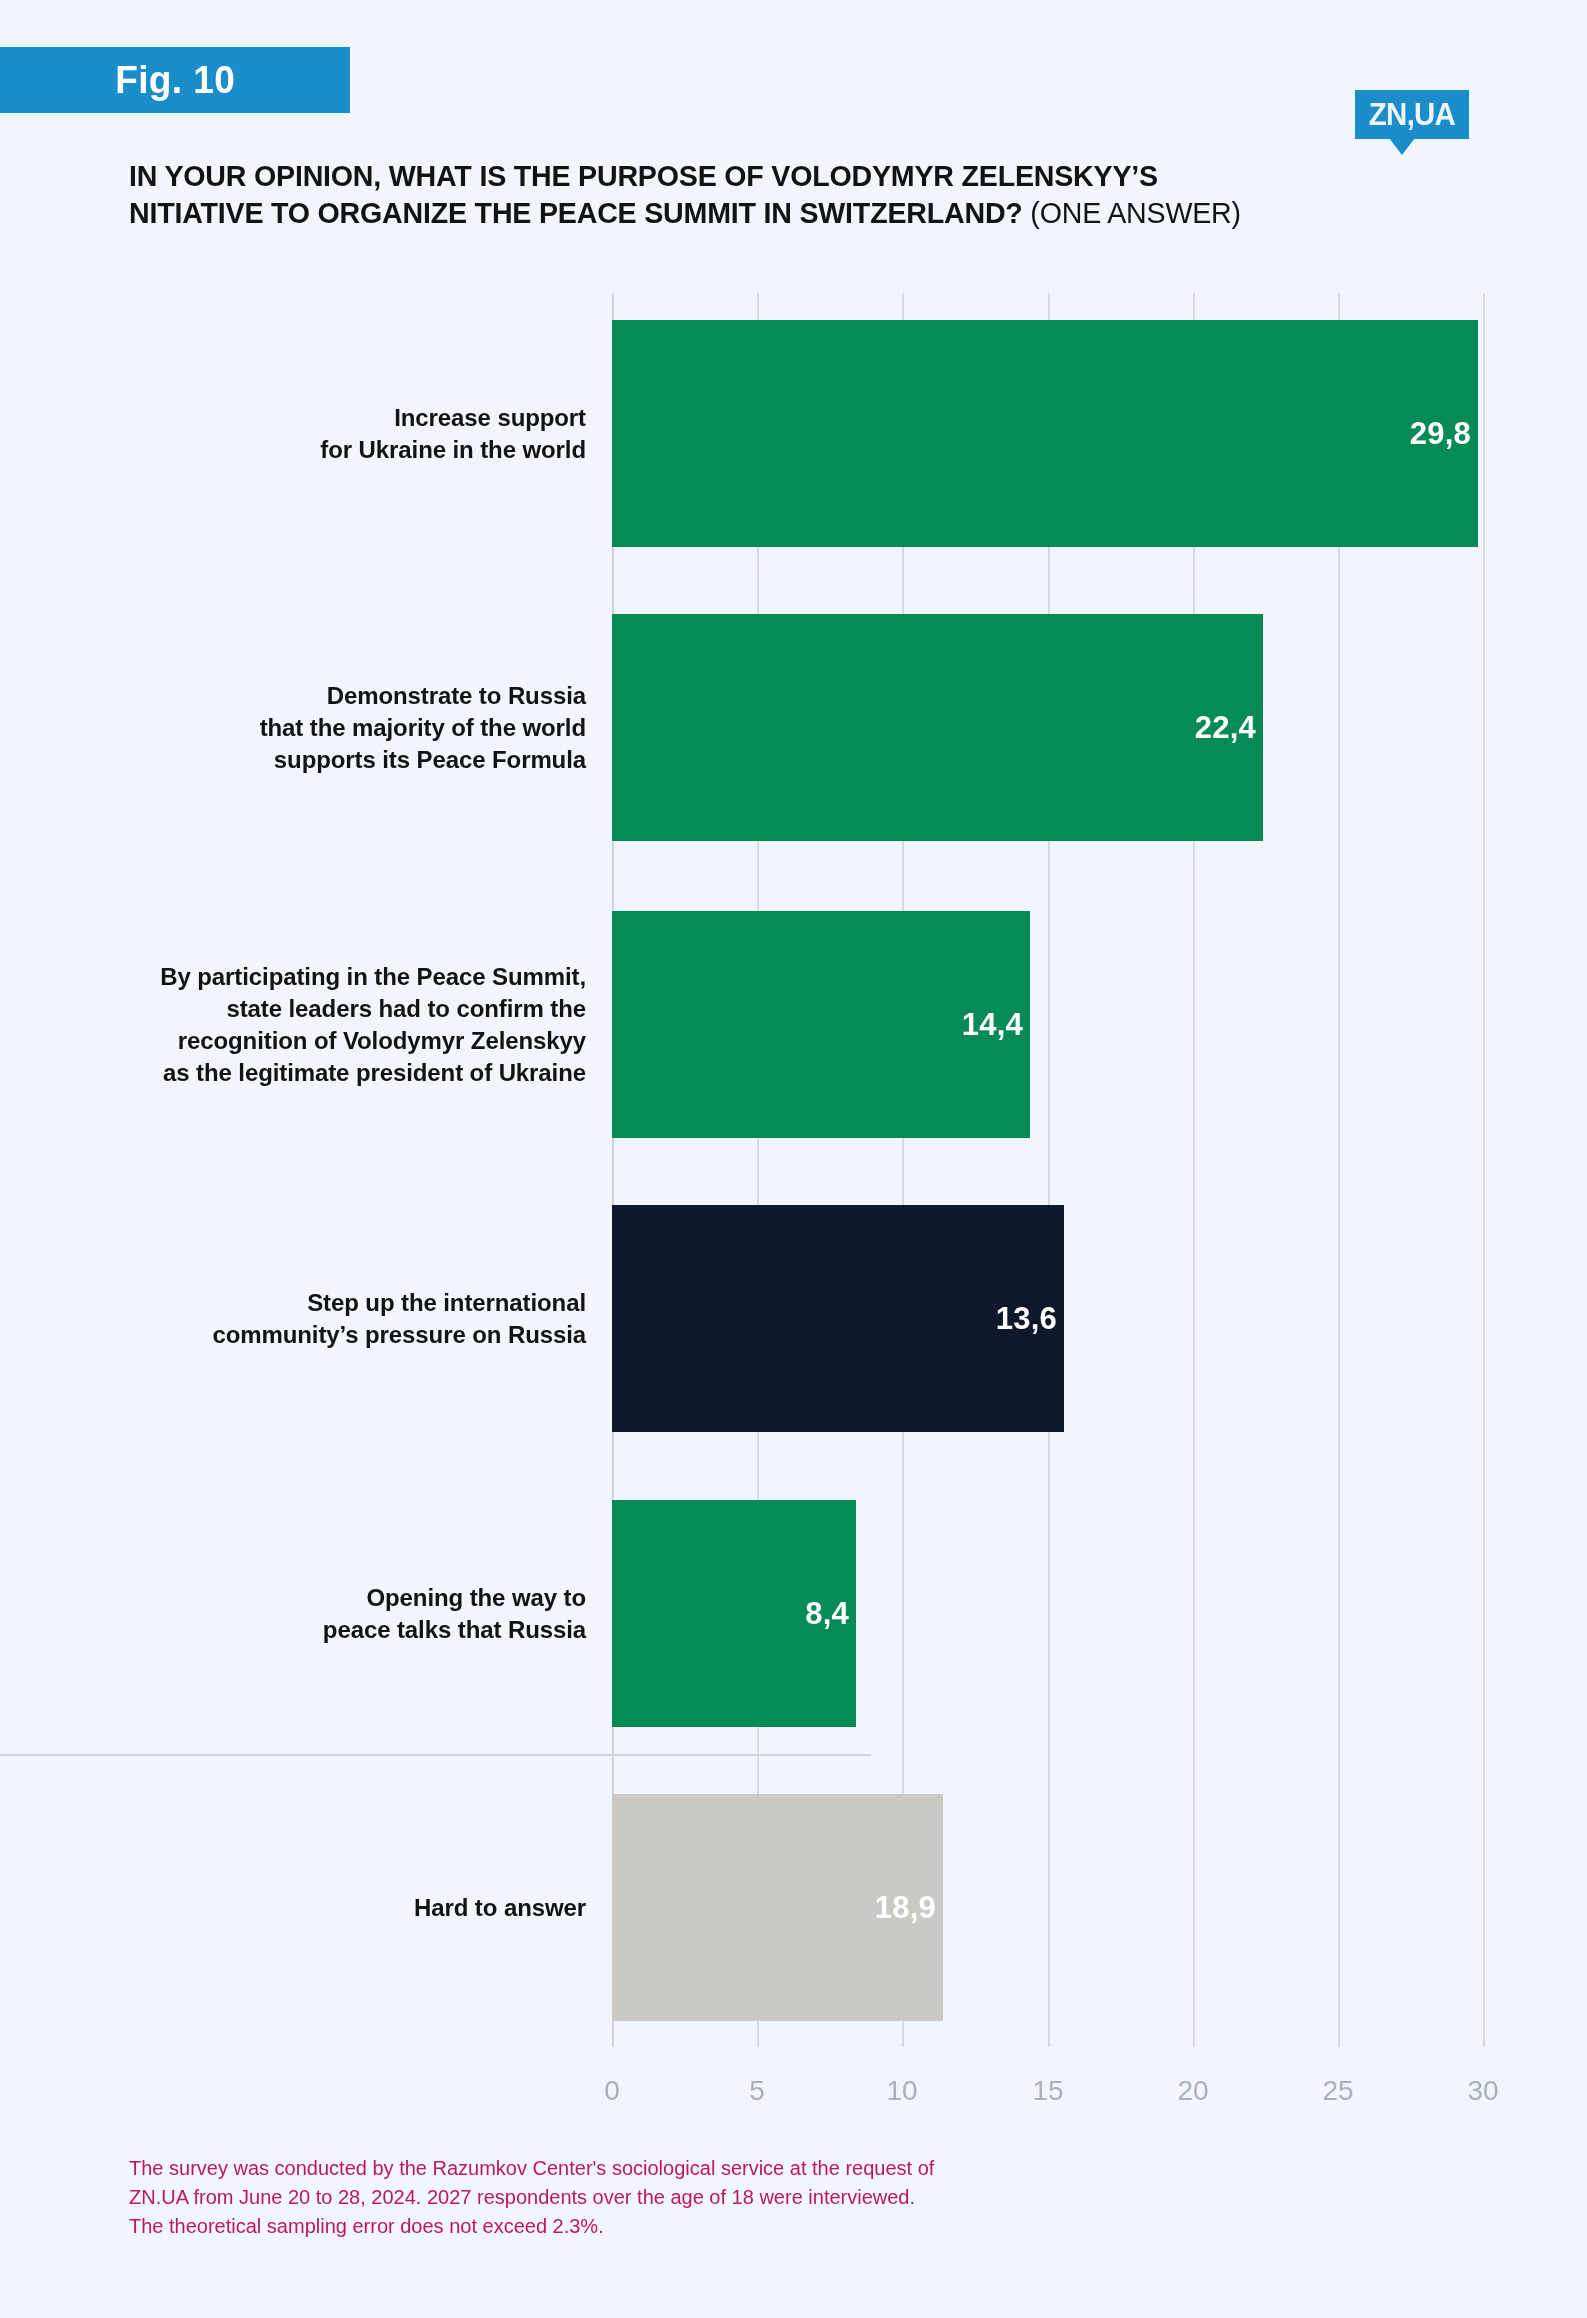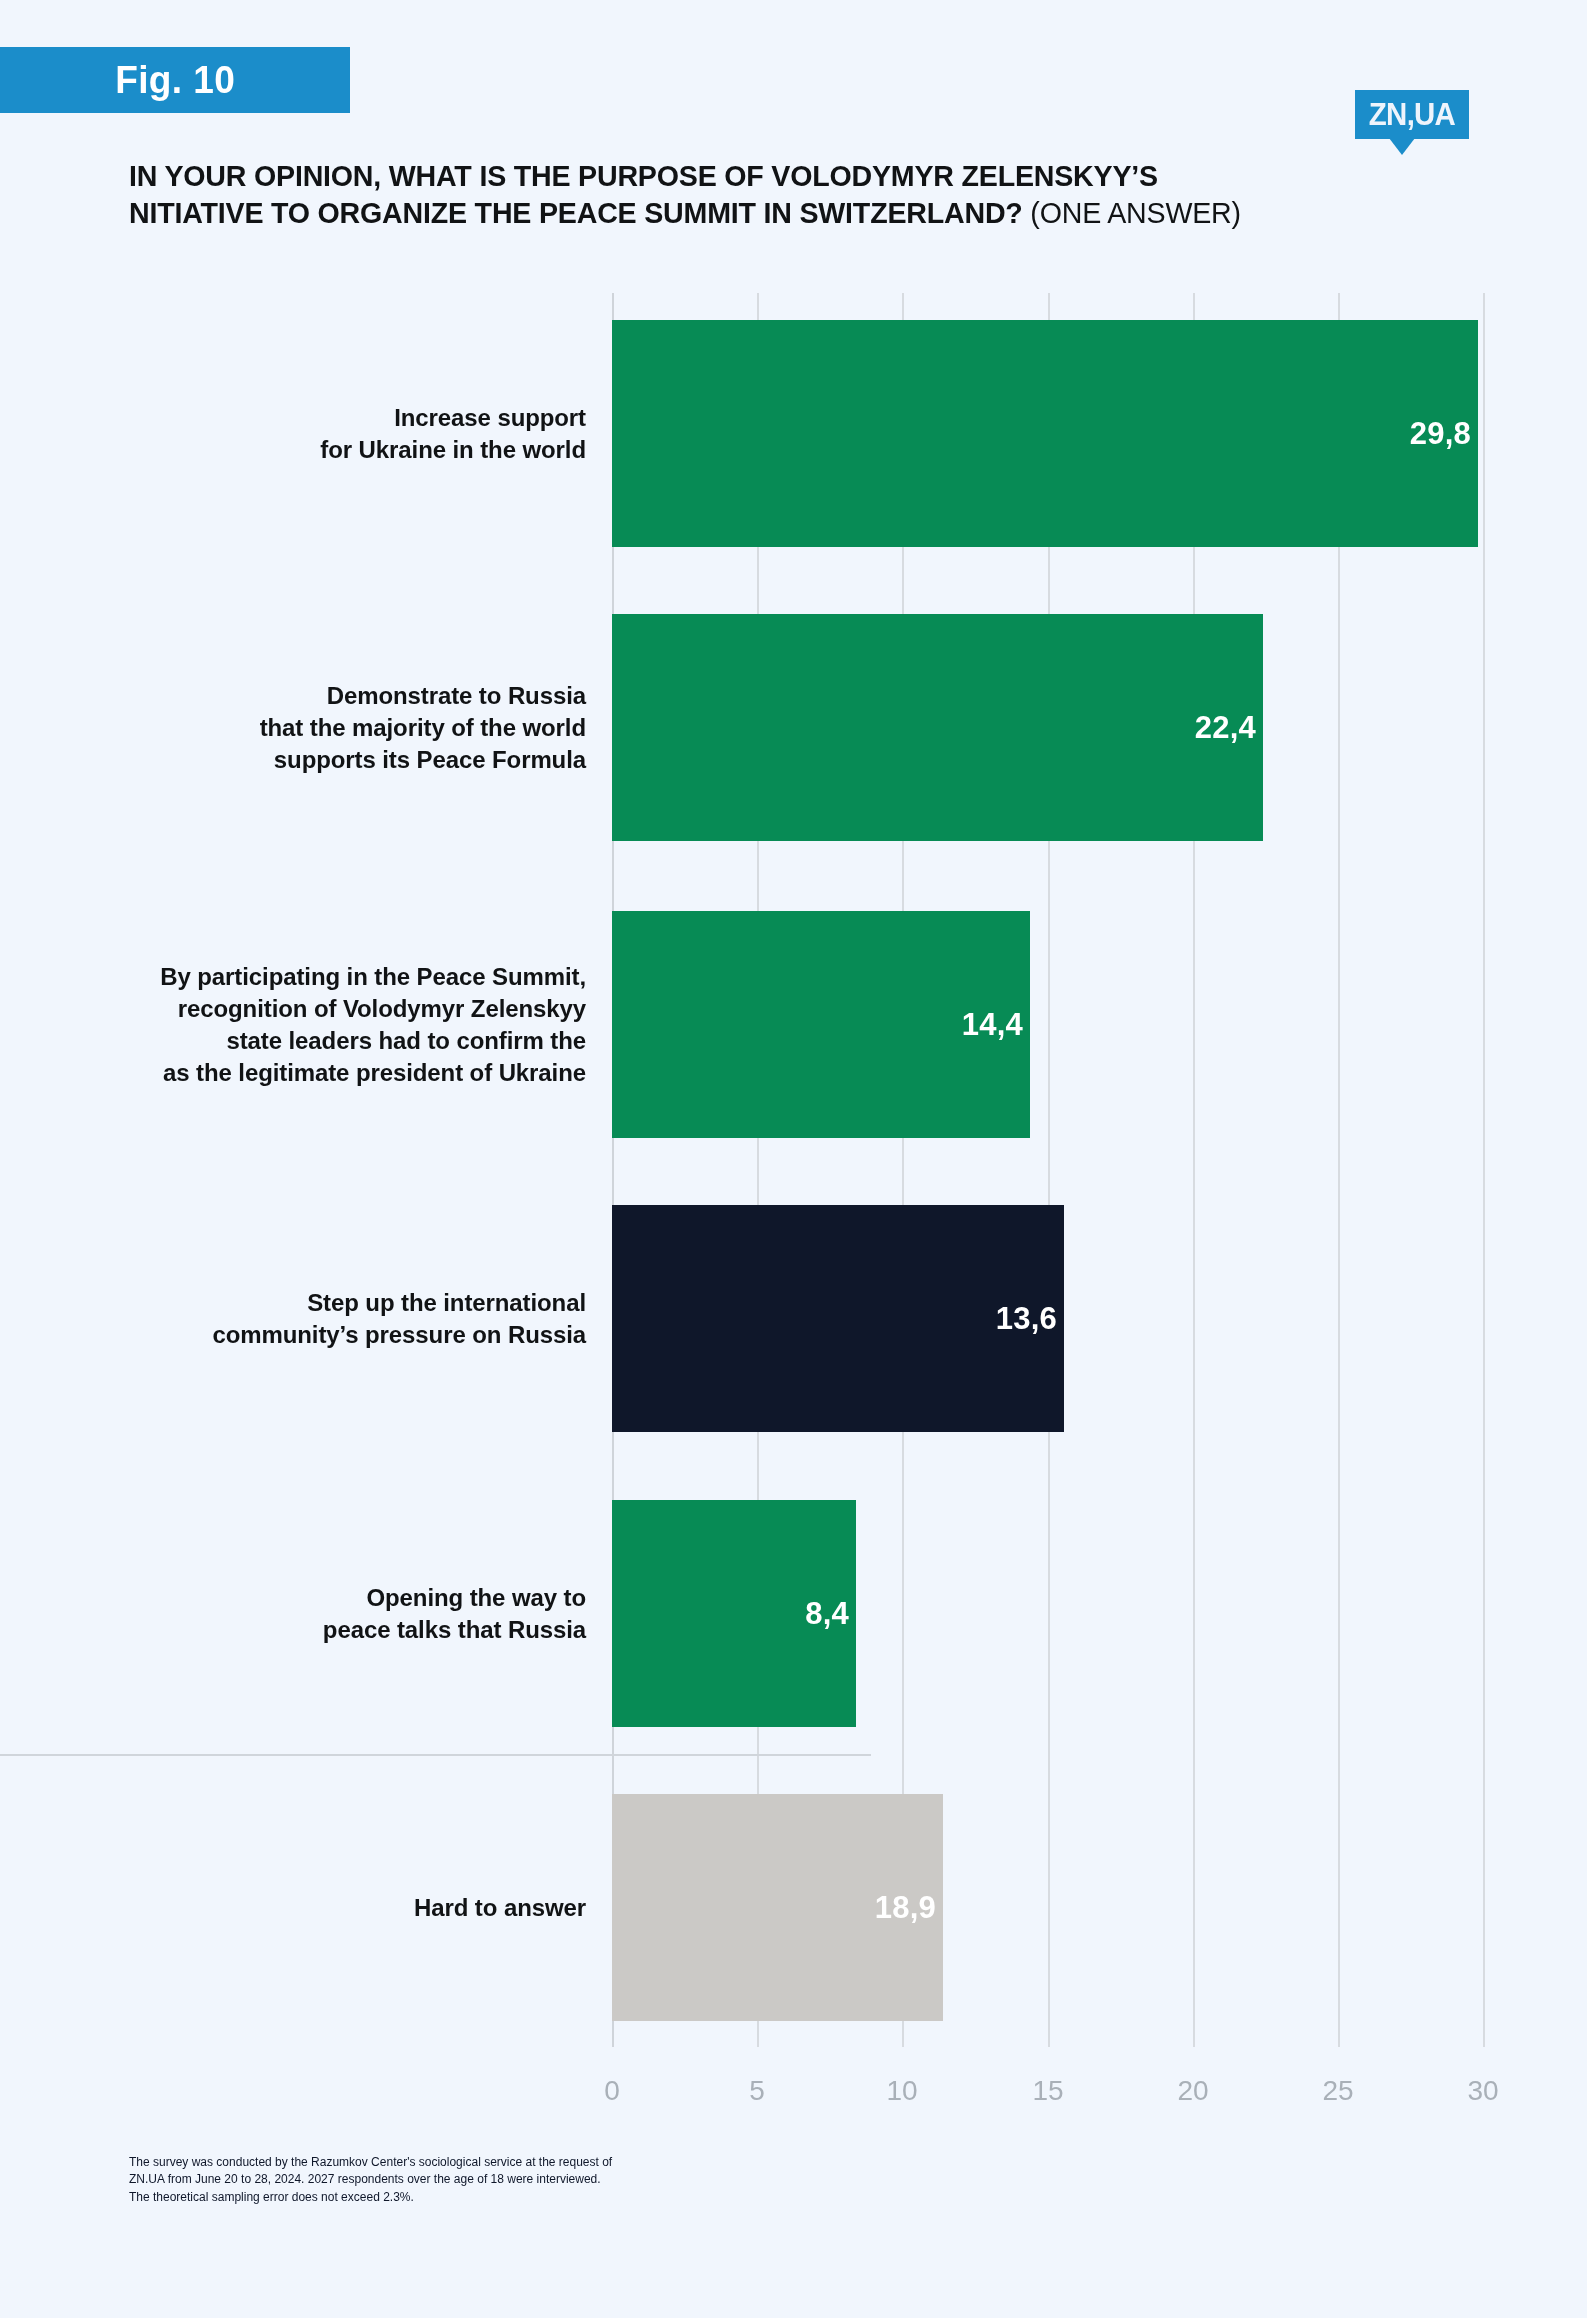--- a/index.html
+++ b/index.html
@@ -180,22 +180,22 @@
     font-size: 28px;
     font-weight: 400;
   }
 
   
   #footnote {
     position: absolute;
     left: 129px;
     top: 2154px;
     width: 1081px;
-    color: #0f172a;
-    font-size: 12px;
+    color: #be185d;
+    font-size: 20px;
     line-height: 1.45;
     font-weight: 400;
   }
   #footnote div { white-space: pre; }
 </style>
 </head>
 <body>
 
 <div id="fig-badge">
   <span class="fig-label">Fig. 10</span>
@@ -281,22 +281,22 @@
     <div>Increase support</div>
     <div>for Ukraine in the world</div>
   </div>
 <div class="cat-label" style="top: 680px;">
     <div>Demonstrate to Russia</div>
     <div>that the majority of the world</div>
     <div>supports its Peace Formula</div>
   </div>
 <div class="cat-label" style="top: 961px;">
     <div>By participating in the Peace Summit,</div>
+    <div>state leaders had to confirm the</div>
     <div>recognition of Volodymyr Zelenskyy</div>
-    <div>state leaders had to confirm the</div>
     <div>as the legitimate president of Ukraine</div>
   </div>
 <div class="cat-label" style="top: 1287px;">
     <div>Step up the international</div>
     <div>community’s pressure on Russia</div>
   </div>
 <div class="cat-label" style="top: 1582px;">
     <div>Opening the way to</div>
     <div>peace talks that Russia</div>
   </div>

